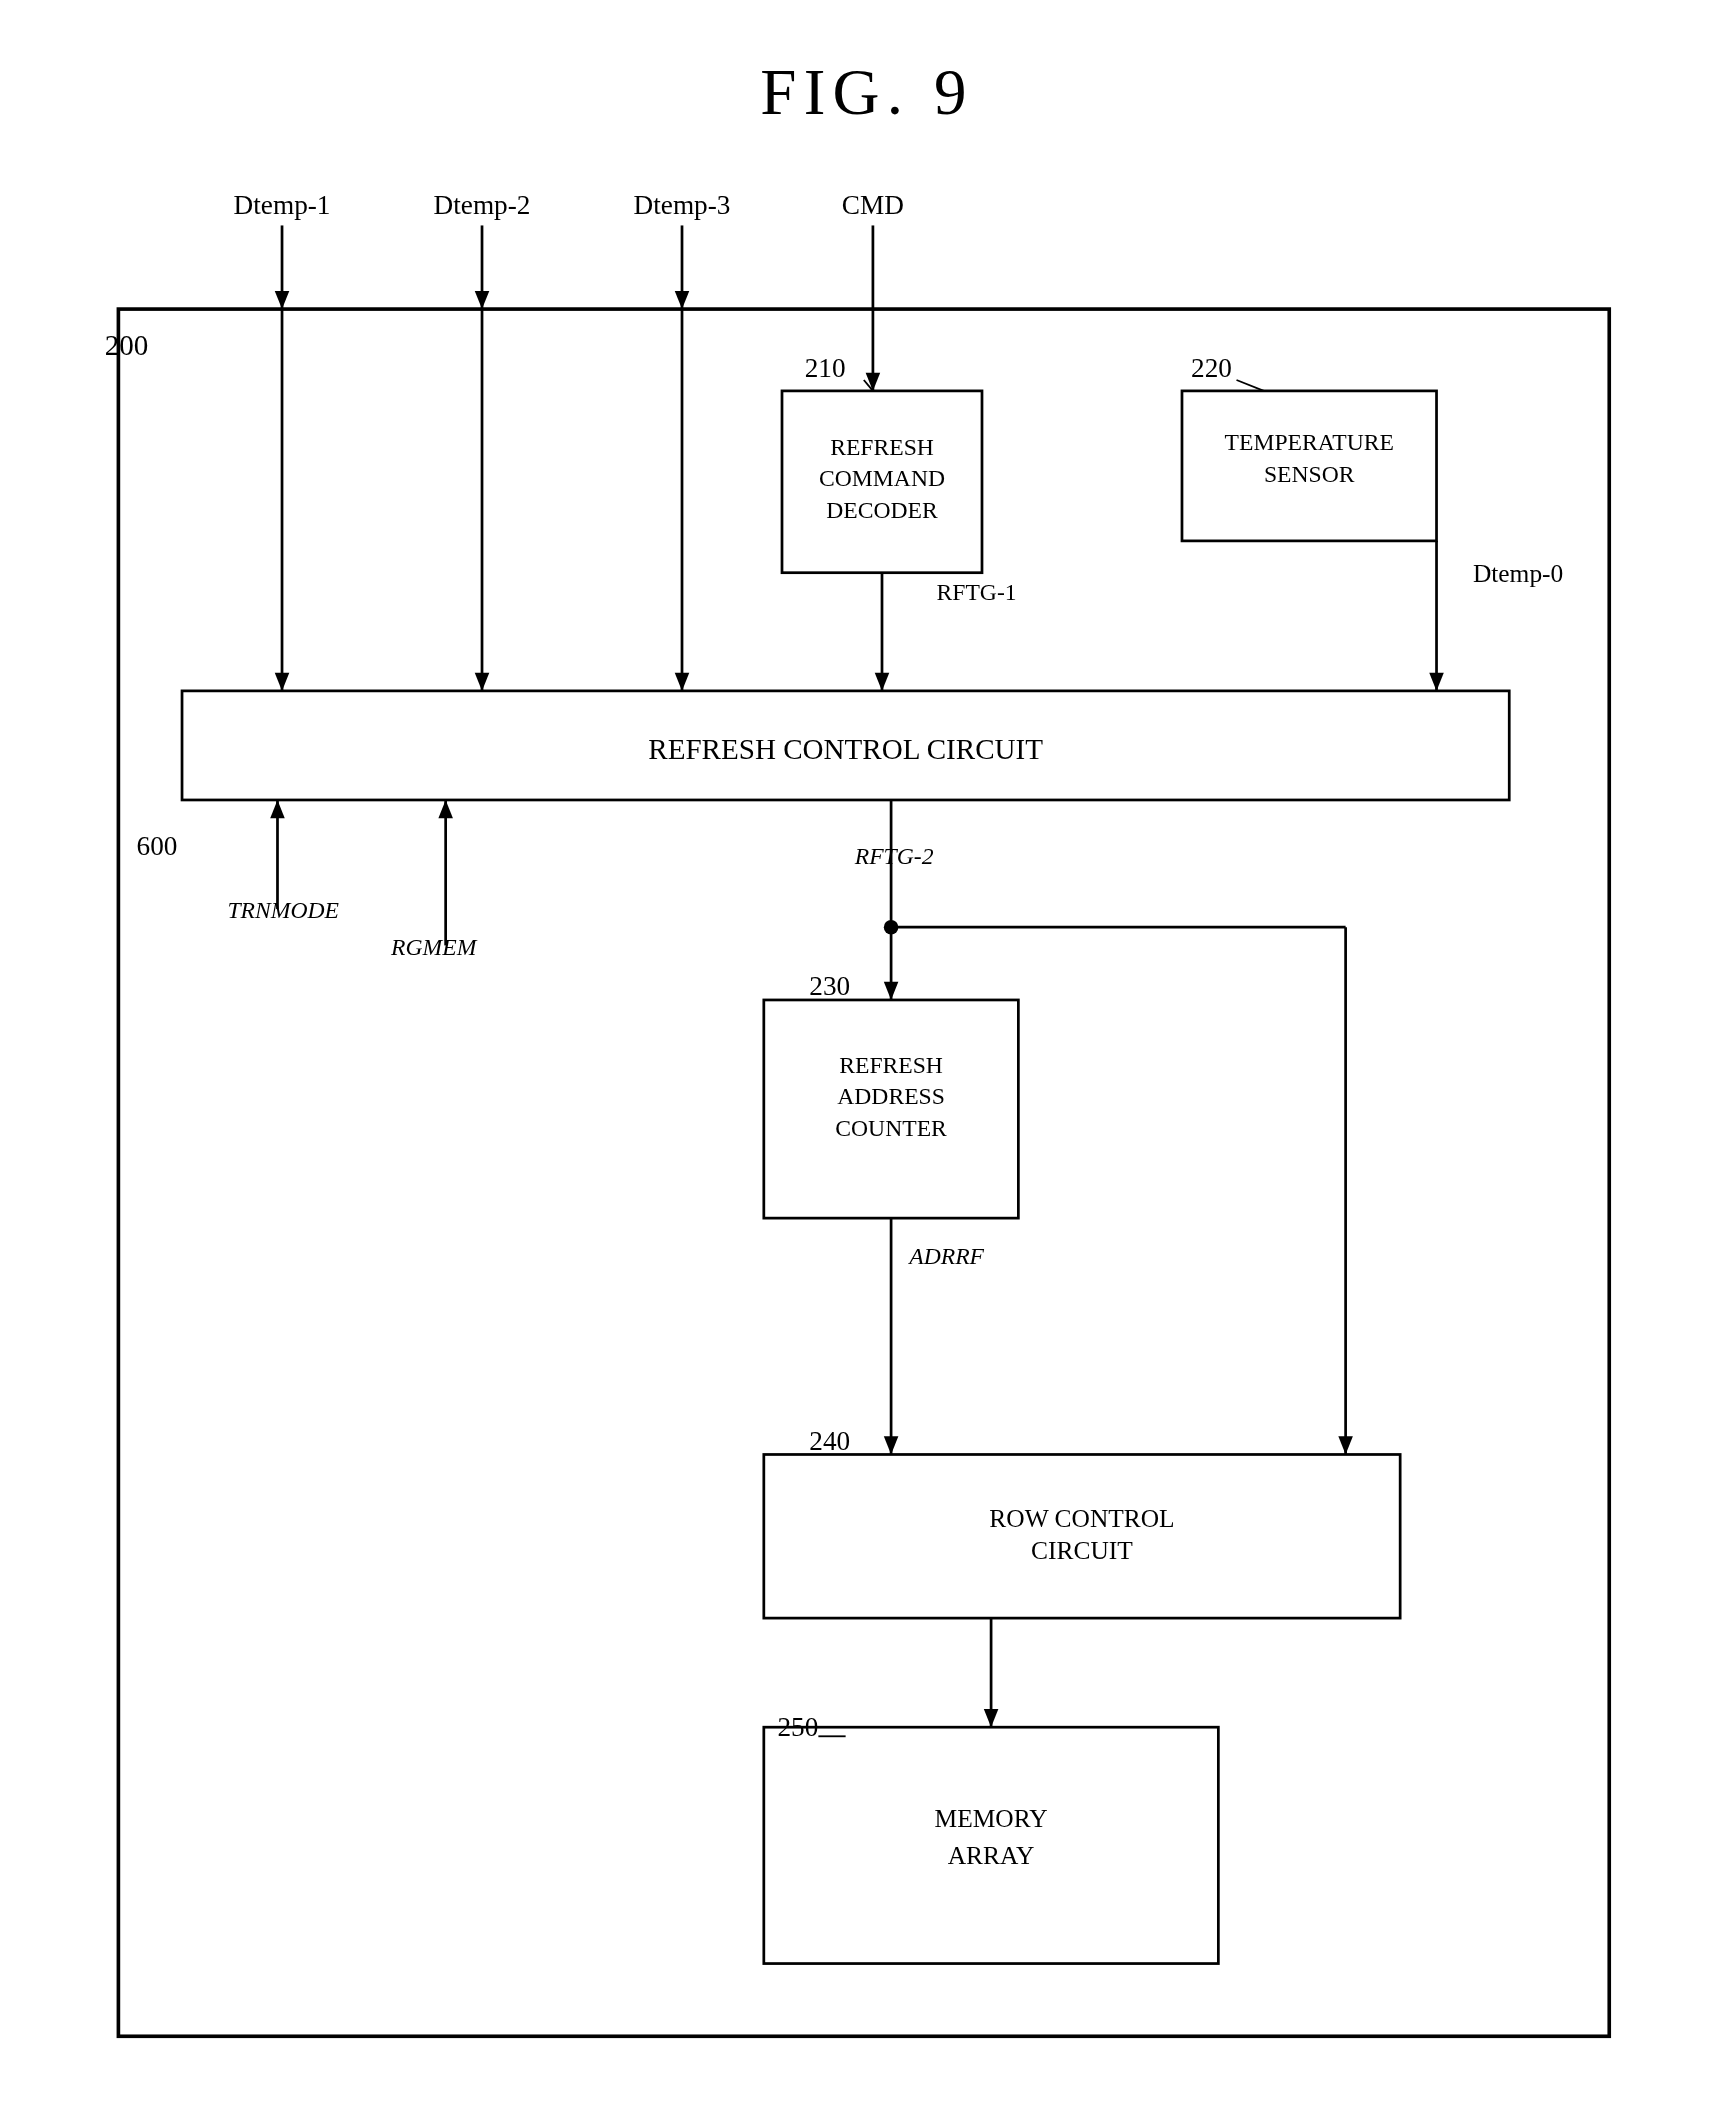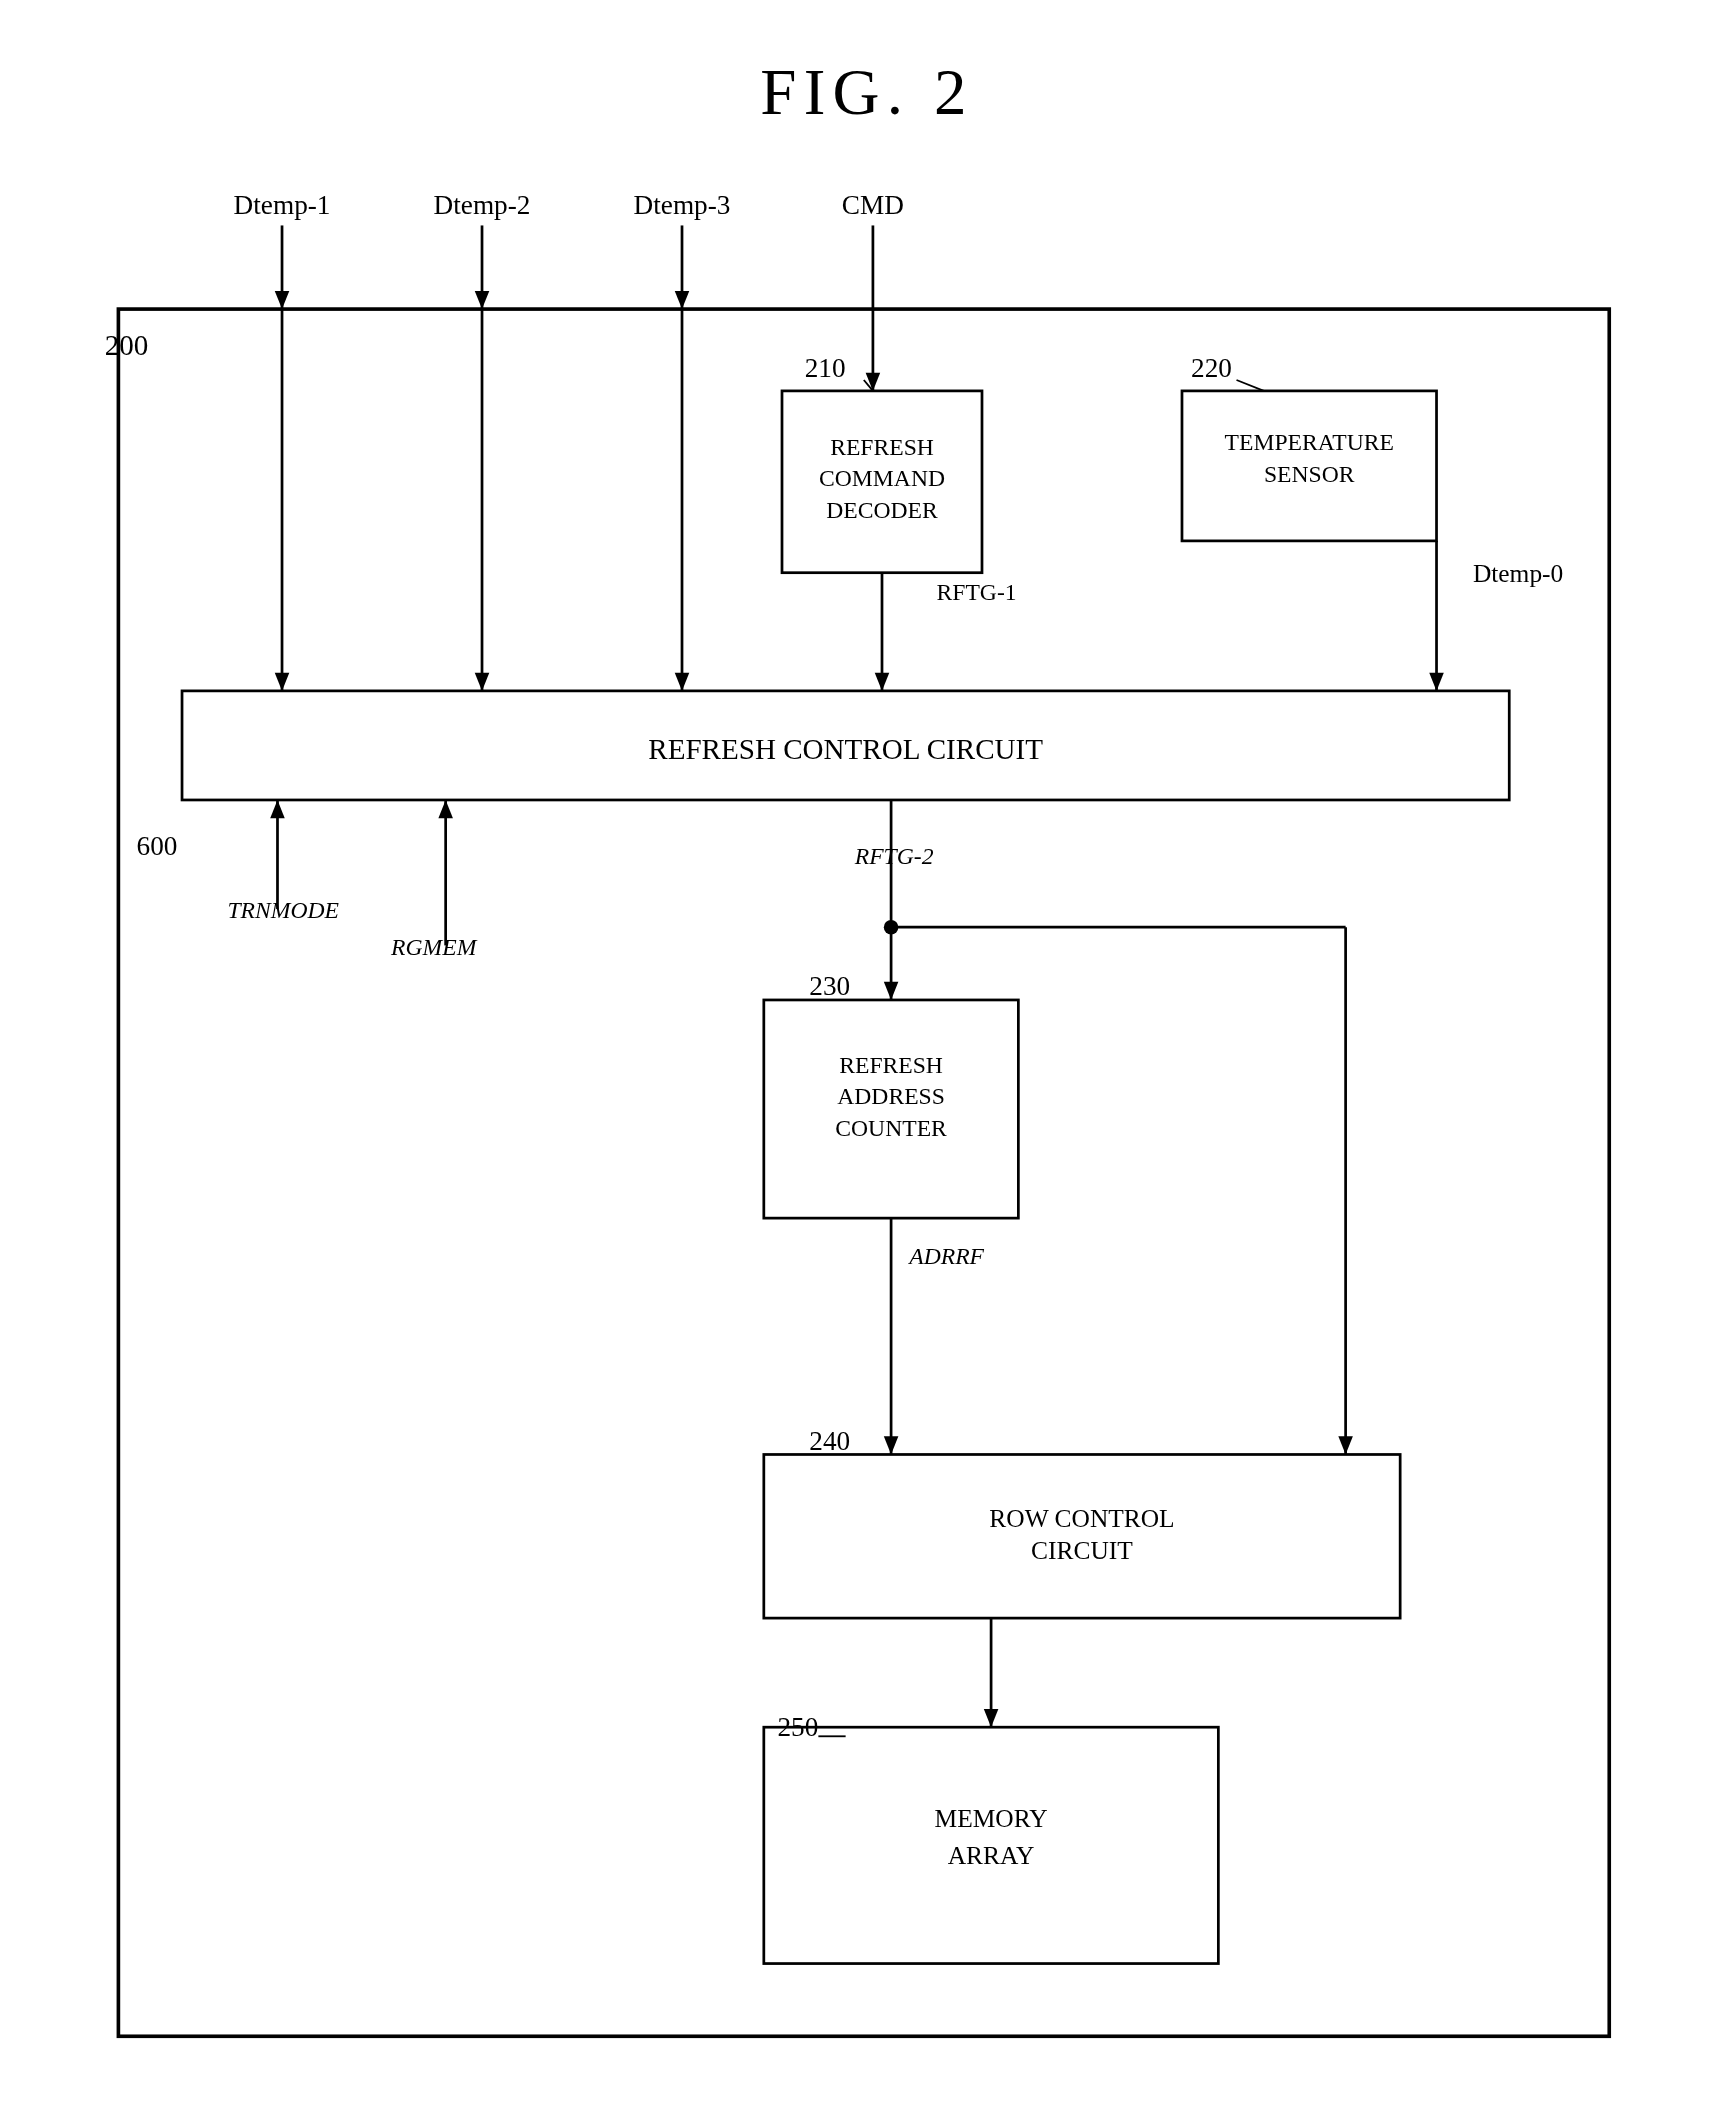--- a/index.html
+++ b/index.html
@@ -17,21 +17,21 @@
       font-size: 65px;
       font-weight: normal;
       letter-spacing: 7.3px;
       padding-top: 55px;
       padding-bottom: 36px;
     }
   </style>
 </head>
 <body>
 
-<div class="page-title">FIG. 2</div>
+<div class="page-title">FIG. 9</div>
 
 <svg style="position:absolute;top:0;left:0;width:1734px;height:2119px;" viewBox="0 0 1907 2331" xmlns="http://www.w3.org/2000/svg">
 
   <rect x="130" y="340" width="1640" height="1900" fill="none" stroke="#000" stroke-width="4"></rect>
 
   <text x="115" y="390" font-size="32" font-family="Times New Roman, serif">200</text>
 
   <text x="310" y="235" font-size="30" font-family="Times New Roman, serif" text-anchor="middle">Dtemp-1</text>
 
   <text x="530" y="235" font-size="30" font-family="Times New Roman, serif" text-anchor="middle">Dtemp-2</text>

